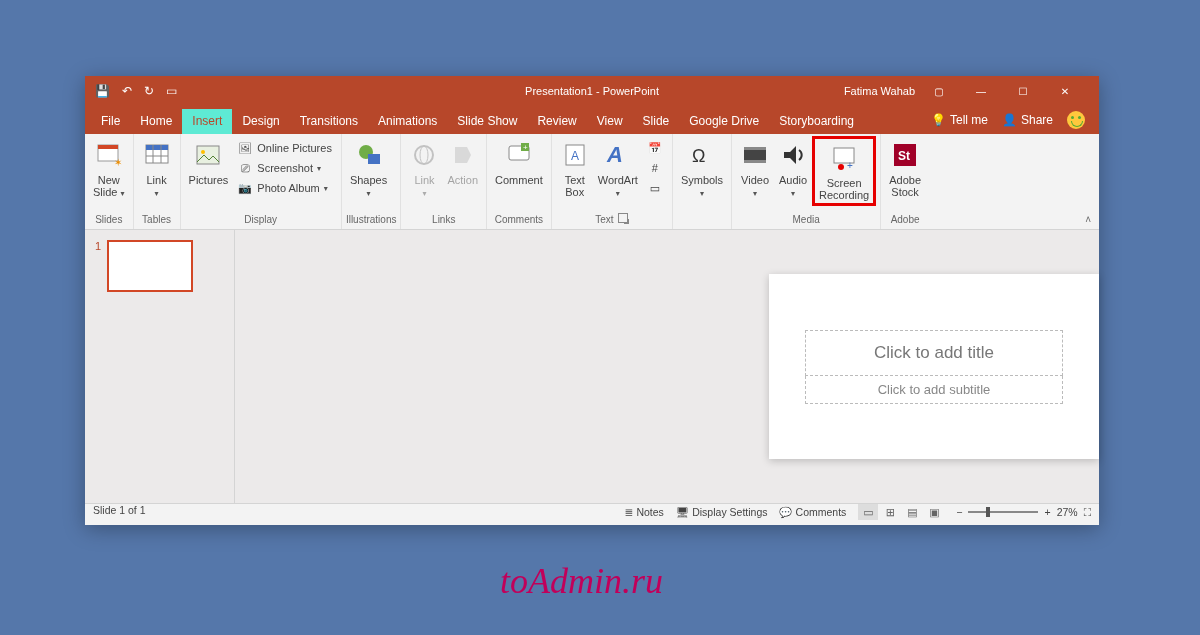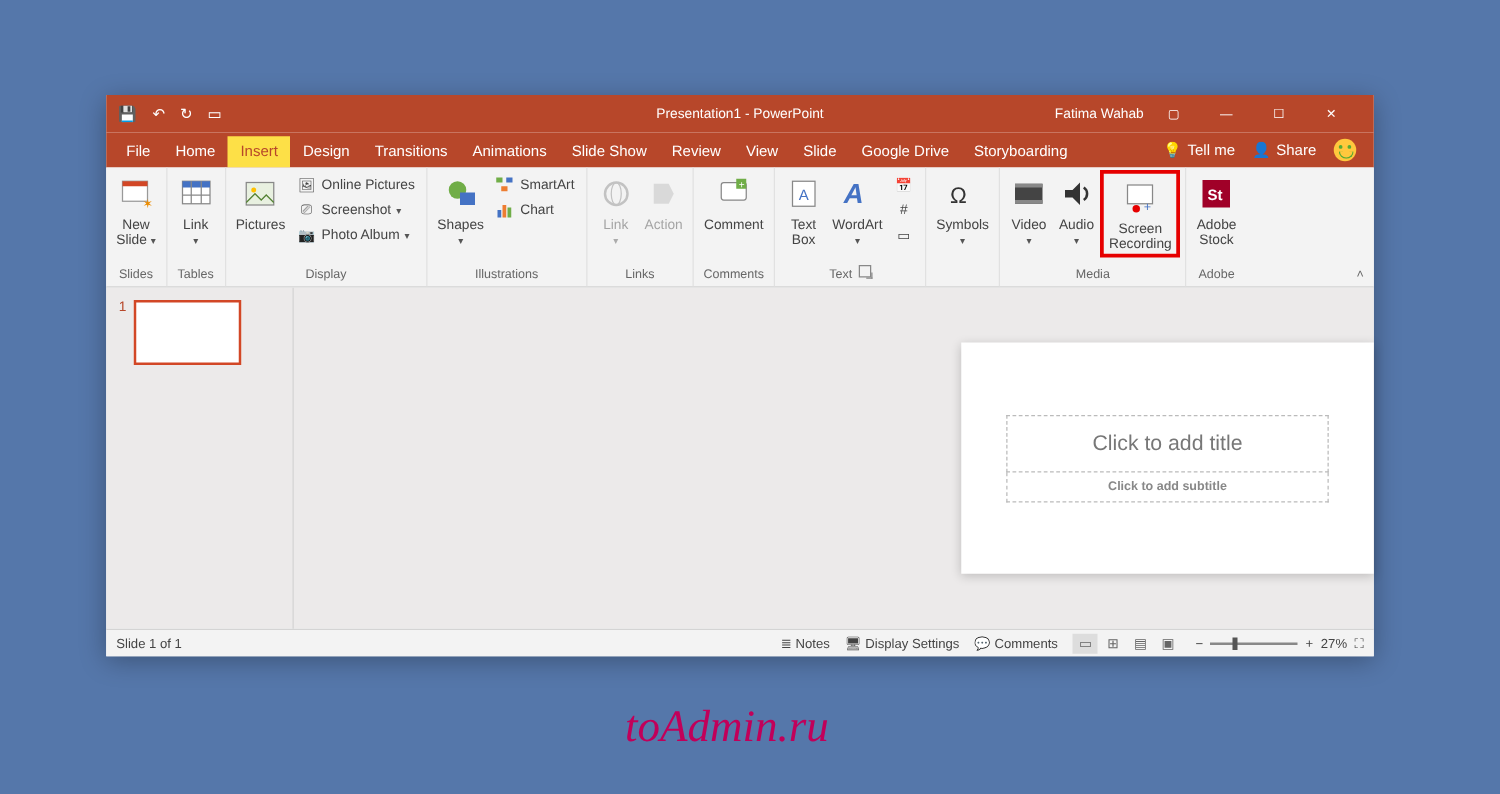--- a/index.html
+++ b/index.html
@@ -6,21 +6,21 @@
 body { background:#5577aa; width:1200px; height:635px; position:relative; overflow:hidden; }
 .window { position:absolute; left:85px; top:76px; width:1014px; background:#fff; box-shadow:0 4px 20px rgba(0,0,0,.3); }
 .titlebar { background:#b7472a; color:#fff; height:30px; display:flex; align-items:center; font-size:11px; position:relative; }
 .qat { display:flex; gap:12px; padding:0 10px; align-items:center; }
 .qat span { cursor:pointer; font-size:12px; }
 .title-center { position:absolute; left:50%; transform:translateX(-50%); }
 .title-right { margin-left:auto; display:flex; align-items:center; gap:6px; padding-right:16px; }
 .winbtn { width:36px; height:30px; display:flex; align-items:center; justify-content:center; font-size:10px; cursor:pointer; }
 .tabs { background:#b7472a; color:#fff; display:flex; align-items:flex-end; height:28px; font-size:12px; padding:0 6px; position:relative; }
 .tab { padding:5px 10px 6px; cursor:pointer; }
-.tab.active { background:#fde047; color:#b7472a; }
+.tab.active { background:#5eead4; color:#b7472a; }
 .tabs-right { margin-left:auto; display:flex; align-items:center; gap:14px; padding-right:8px; padding-bottom:5px; }
 .tellme,.share { display:flex; align-items:center; gap:4px; font-size:12px; cursor:pointer; }
 .smiley { width:18px; height:18px; background:#ffc83d; border-radius:50%; position:relative; }
 .smiley::before { content:""; position:absolute; left:4px; top:5px; width:3px; height:3px; background:#5a3; border-radius:50%; box-shadow:7px 0 #5a3; }
 .smiley::after { content:""; position:absolute; left:4px; top:10px; width:10px; height:5px; border:1.5px solid #5a3; border-top:none; border-radius:0 0 10px 10px; }
 .ribbon { background:#f3f3f3; display:flex; height:96px; border-bottom:1px solid #d4d4d4; font-size:11px; color:#444; position:relative; }
 .group { display:flex; flex-direction:column; border-right:1px solid #e1e1e1; padding:2px 4px; }
 .group-items { flex:1; display:flex; align-items:flex-start; }
 .group-label { text-align:center; font-size:10px; color:#666; padding:2px 0; }
 .bigbtn { display:flex; flex-direction:column; align-items:center; justify-content:flex-start; padding:2px 4px; cursor:pointer; text-align:center; min-width:38px; }
@@ -33,22 +33,22 @@
 .collapse { position:absolute; right:8px; bottom:4px; font-size:10px; color:#666; cursor:pointer; }
 .highlight { border:3px solid #e60000; }
 .workspace { display:flex; height:273px; background:#eceaea; }
 .thumbs { width:150px; border-right:1px solid #d4d4d4; padding:10px; }
 .thumb-row { display:flex; gap:6px; }
 .thumb-num { font-size:11px; color:#b7472a; }
 .thumb { width:86px; height:52px; background:#fff; border:2px solid #d24726; }
 .editor { flex:1; display:flex; align-items:center; justify-content:flex-end; }
 .slide { width:330px; height:185px; background:#fff; box-shadow:0 2px 8px rgba(0,0,0,.2); display:flex; flex-direction:column; align-items:center; justify-content:center; }
 .ph-title { width:78%; border:1px dashed #bbb; padding:12px 8px; text-align:center; font-size:17px; color:#777; }
-.ph-sub { width:78%; border:1px dashed #bbb; border-top:none; padding:6px; text-align:center; font-size:10px; color:#888;font-weight:bold; }
-.status { height:22px; background:#f3f3f3; border-top:1px solid #d4d4d4; display:flex; align-items:center; font-size:10.5px; color:#444; padding:0 8px; }
+.ph-sub { width:78%; border:1px dashed #bbb; border-top:none; padding:6px; text-align:center; font-size:13px; color:#888; }
+.status { height:22px; background:#f3f3f3; border-top:1px solid #d4d4d4; display:flex; align-items:flex-start; font-size:10.5px; color:#444; padding:0 8px; }
 .status-right { margin-left:auto; display:flex; align-items:center; gap:12px; }
 .sbtn { display:flex; align-items:center; gap:3px; cursor:pointer; }
 .viewbtns { display:flex; gap:2px; }
 .viewbtns span { width:20px; height:16px; display:flex; align-items:center; justify-content:center; cursor:pointer; font-size:11px; color:#666; }
 .viewbtns span.active { background:#ddd; }
 .zoom { display:flex; align-items:center; gap:6px; }
 .zoom-track { width:70px; height:2px; background:#888; position:relative; }
 .zoom-thumb { position:absolute; left:18px; top:-4px; width:4px; height:10px; background:#555; }
 .watermark { position:absolute; left:500px; top:560px; font-family:Georgia,serif; font-size:36px; color:#c1005a; font-style:italic; }
 .dlg { width:10px; height:10px; border:1px solid #888; position:relative; display:inline-block; margin-left:2px; }
@@ -175,42 +175,20 @@
       <div class="group-items">
         <div class="bigbtn">
           <div class="ico">
               <svg width="26" height="26">
                 <circle cx="10" cy="10" r="7" fill="#70ad47"></circle>
                 <rect x="12" y="12" width="12" height="10" fill="#4472c4"></rect>
               </svg>
             </div>
           <div class="lbl"><span>Shapes</span><br><span class="caret">▾</span></div>
         </div>
-        <div class="smallstack">
-          <div class="smallbtn">
-              <span class="ico">
-                <svg width="16" height="16">
-                  <rect x="1" y="2" width="5" height="4" fill="#70ad47"></rect>
-                  <rect x="9" y="2" width="5" height="4" fill="#4472c4"></rect>
-                  <rect x="5" y="9" width="5" height="4" fill="#ed7d31"></rect>
-                </svg>
-              </span>
-              <span>SmartArt</span>
-            </div>
-          <div class="smallbtn">
-              <span class="ico">
-                <svg width="16" height="16">
-                  <rect x="2" y="8" width="3" height="6" fill="#4472c4"></rect>
-                  <rect x="6" y="4" width="3" height="10" fill="#ed7d31"></rect>
-                  <rect x="10" y="6" width="3" height="8" fill="#70ad47"></rect>
-                </svg>
-              </span>
-              <span>Chart</span>
-            </div>
-        </div>
       </div>
       <div class="group-label">Illustrations</div>
     </div>
 
 
     <div class="group">
       <div class="group-items">
         <div class="bigbtn" style="opacity:.45">
           <div class="ico">
               <svg width="24" height="24">

